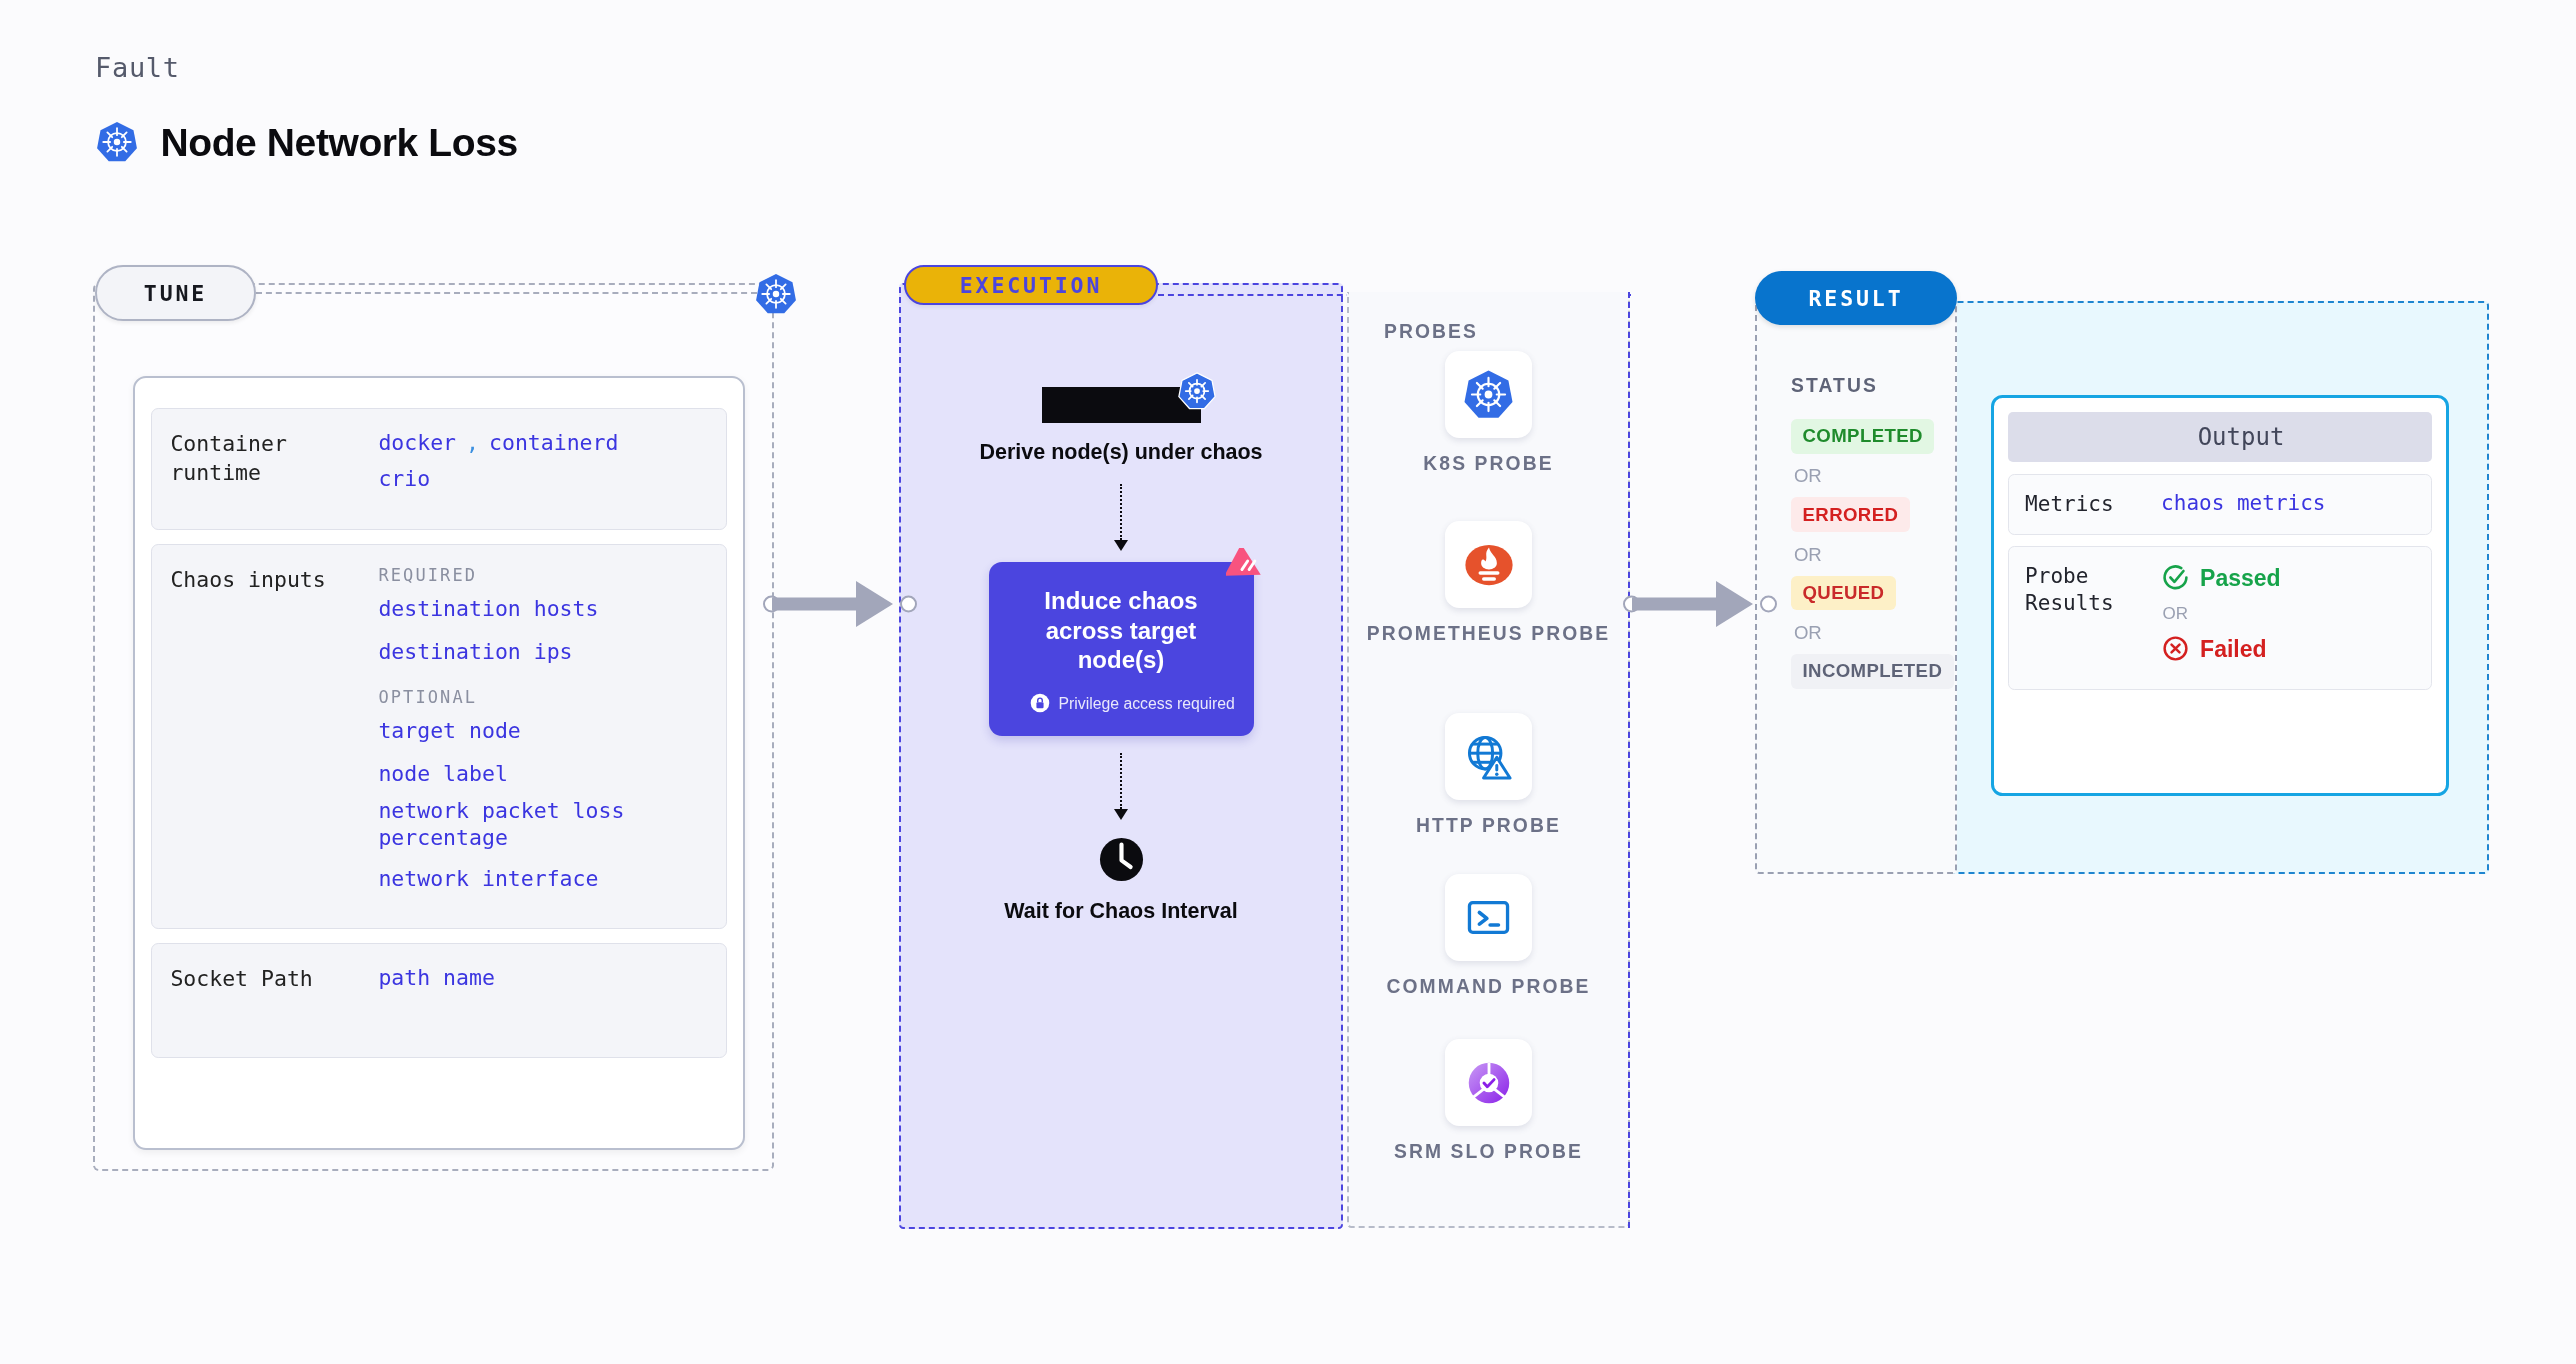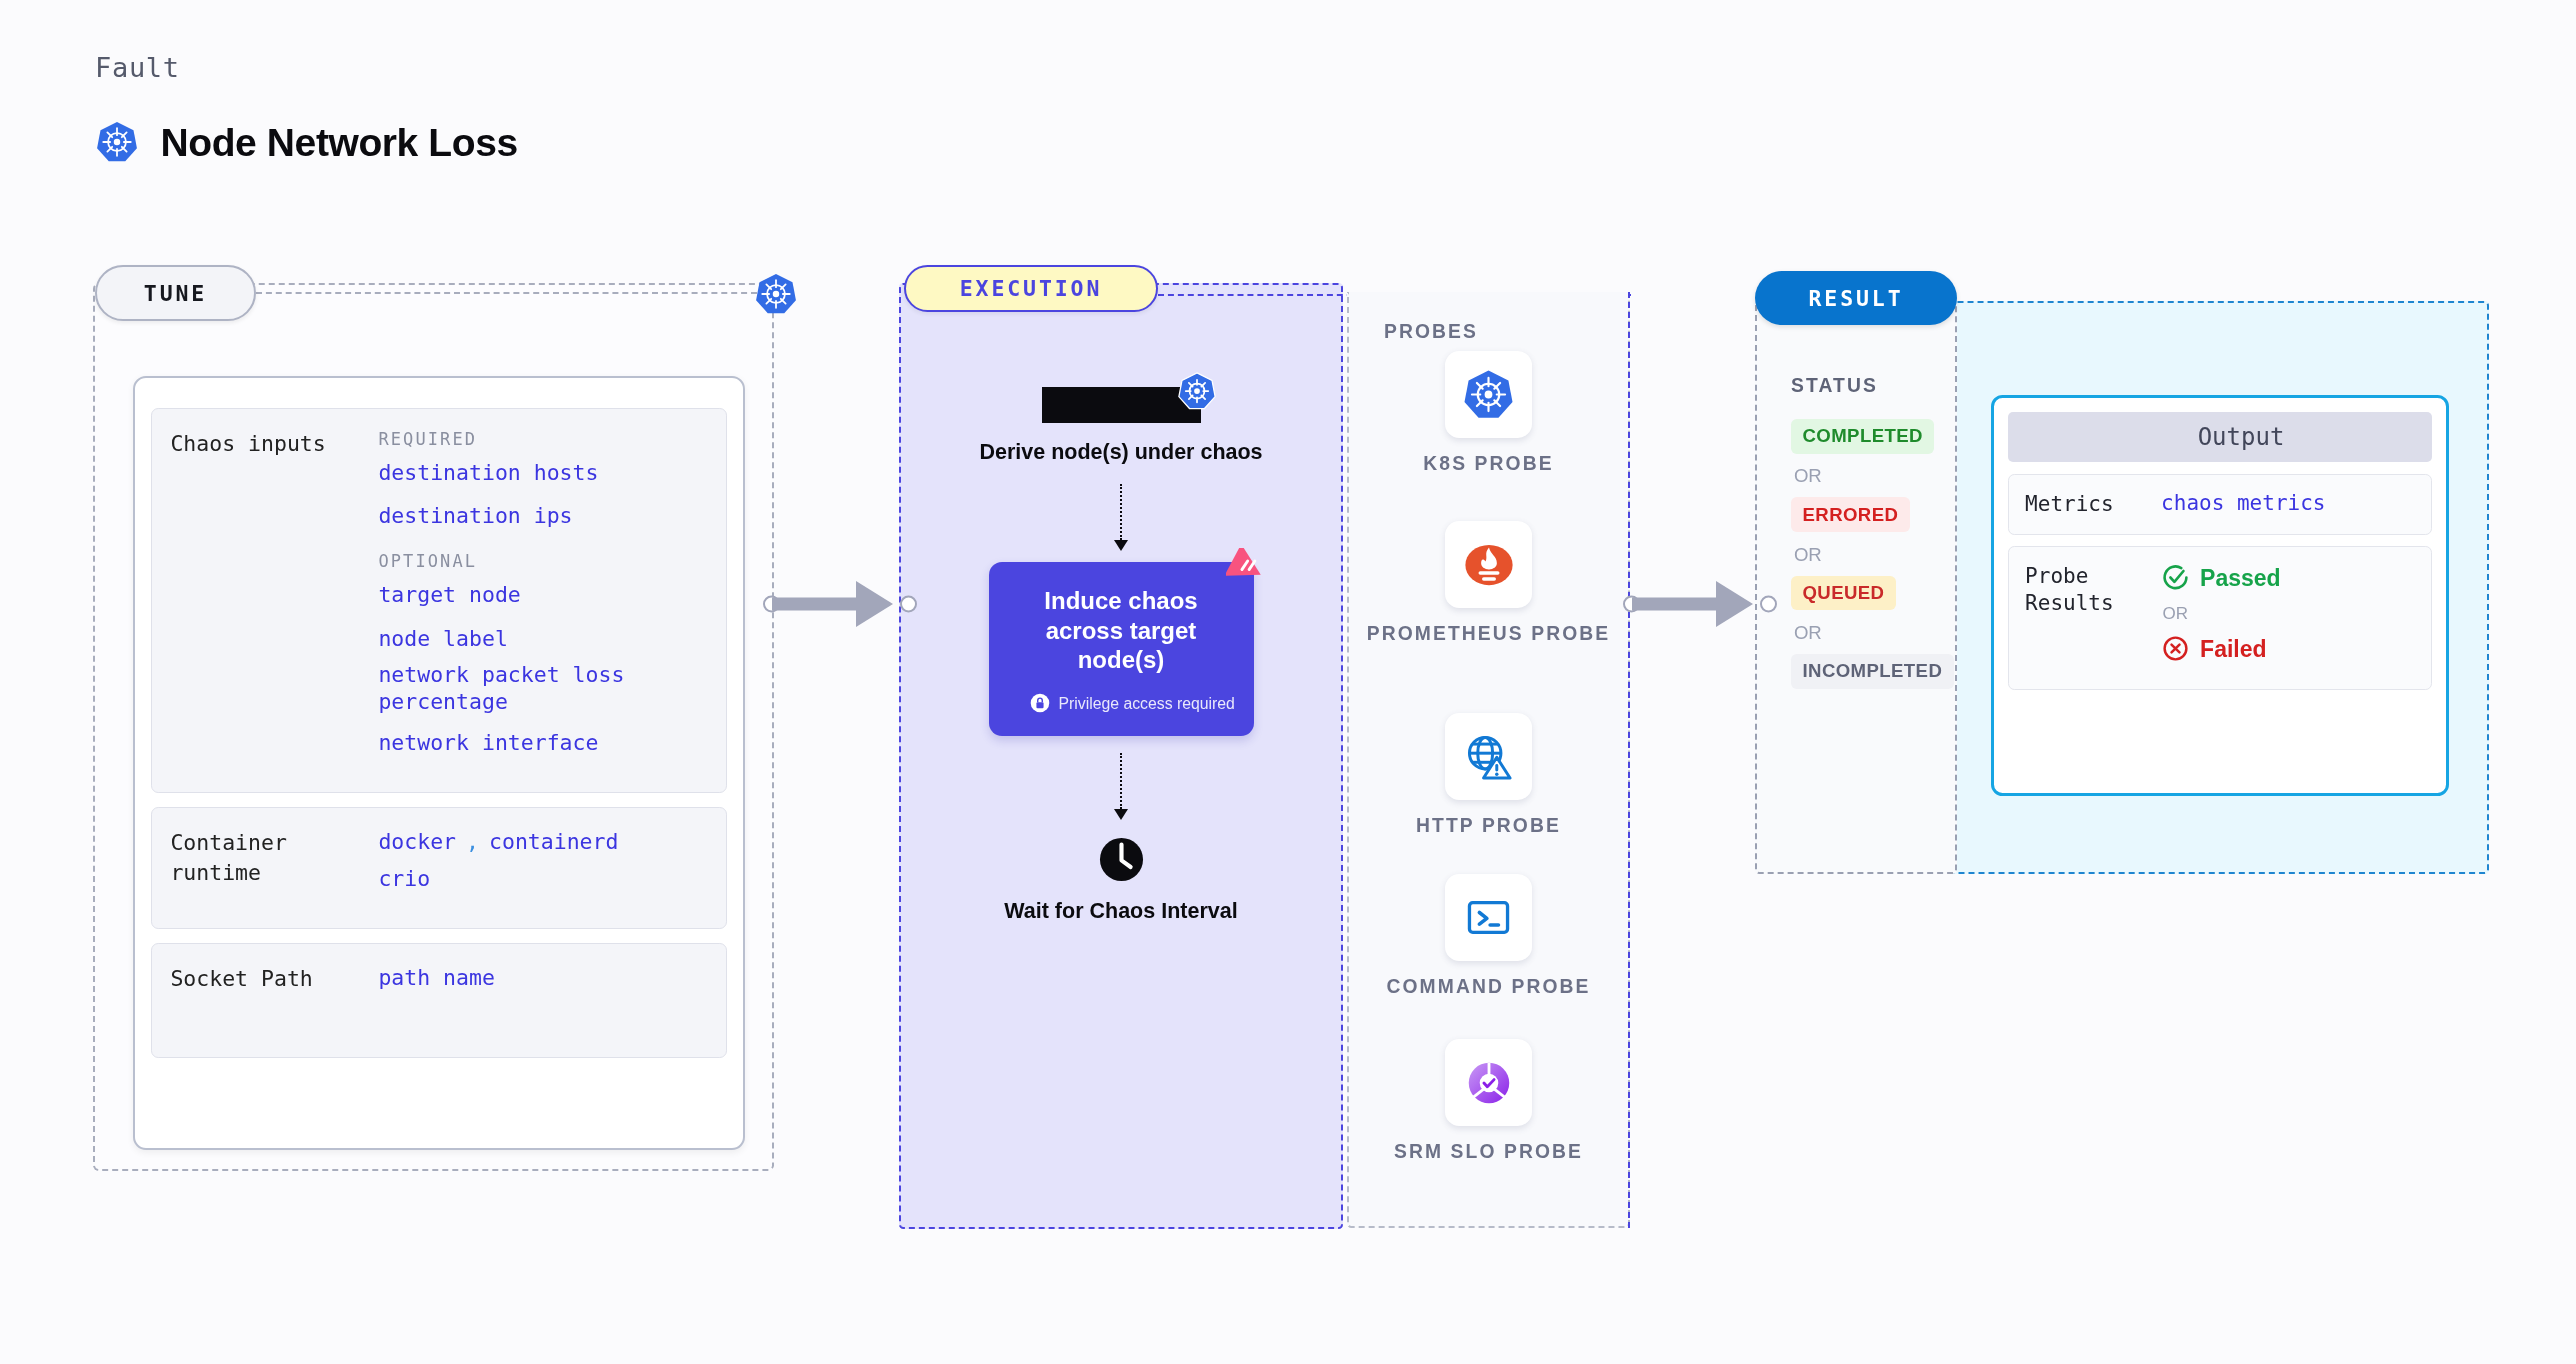--- a/index.html
+++ b/index.html
@@ -101,22 +101,22 @@
 
   
   #exec-panel {
     position: absolute; left: 899px; top: 283px;
     width: 444px; height: 946px;
     background: #e4e3fb;
     border: 2.9px dashed #4b45df;
     border-radius: 4.3px;
   }
   #exec-badge {
-    left: 904px; top: 265px; width: 254px; height: 47px;
-    background: #fef9c3; border: 2.9px solid #4b45df;
+    left: 904px; top: 265px; width: 254px; height: 40px;
+    background: #eab308; border: 2.9px solid #4b45df;
     color: #4b45df;
     box-shadow: 0 2.1px 4.3px rgba(0,0,0,0.07);
   }
   #exec-dash-line {
     position: absolute; left: 1158px; top: 294px;
     width: 473px; height: 0;
     border-top: 2.9px dashed #4b45df; z-index: 2;
   }
   #probes-panel {
     position: absolute; left: 1347px; top: 292px;
@@ -345,42 +345,42 @@
         <line x1="39" y1="39" x2="46" y2="46"></line>
       <line x1="46" y1="18" x2="39" y2="25"></line>
         <line x1="25" y1="39" x2="18" y2="46"></line>
     </g>
   </svg>
 </div>
 
 <div id="user-inputs-card">
 
   <div class="input-block">
+    <div class="input-left">Container runtime</div>
+    <div class="input-right">
+      <div class="field tight field-inline">
+        <span>docker</span>
+        <span class="comma">,</span>
+        <span>containerd</span>
+      </div>
+      <div class="field">crio</div>
+    </div>
+  </div>
+
+  <div class="input-block">
     <div class="input-left">Chaos inputs</div>
     <div class="input-right">
       <div class="req-label">REQUIRED</div>
       <div class="field">destination hosts</div>
       <div class="field">destination ips</div>
       <div class="req-label" style="margin-top:21.5px">OPTIONAL</div>
       <div class="field">target node</div>
       <div class="field tight">node label</div>
       <div class="field tight">network packet loss percentage</div>
       <div class="field" style="margin-top:13px">network interface</div>
-    </div>
-  </div>
-
-  <div class="input-block">
-    <div class="input-left">Container runtime</div>
-    <div class="input-right">
-      <div class="field tight field-inline">
-        <span>docker</span>
-        <span class="comma">,</span>
-        <span>containerd</span>
-      </div>
-      <div class="field">crio</div>
     </div>
   </div>
 
   <div class="input-block" style="padding-bottom:49px">
     <div class="input-left">Socket Path</div>
     <div class="input-right">
       <div class="field">path name</div>
     </div>
   </div>
 </div>

